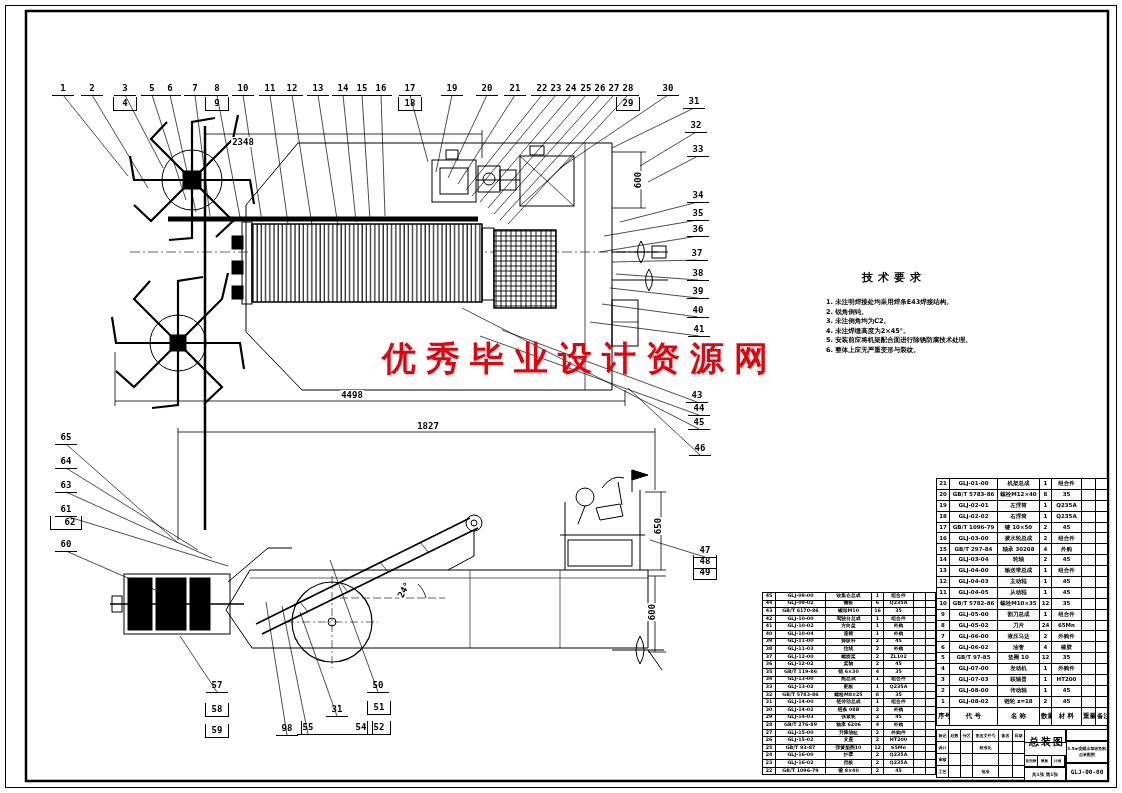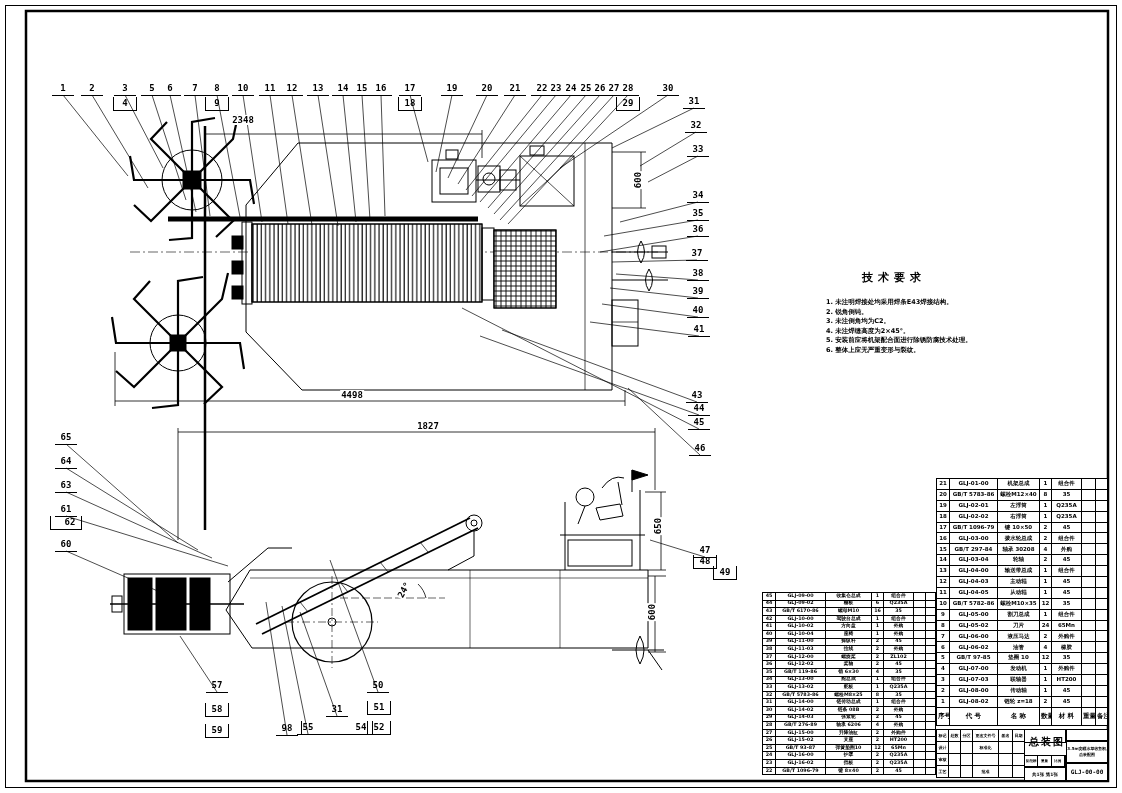--- a/index.html
+++ b/index.html
@@ -337,24 +337,24 @@
       <span class="co cob" style="left: 217px; top: 724px;">59</span>
       <span class="co" style="left: 287px; top: 722px;">98</span>
       <span class="co" style="left: 308px; top: 721px;">55</span>
       <span class="co" style="left: 337px; top: 703px;">31</span>
       <span class="co cob" style="left: 337px; top: 721px; padding-left: 48px;">54</span>
       <span class="co" style="left: 378px; top: 679px;">50</span>
       <span class="co cob" style="left: 379px; top: 701px;">51</span>
       <span class="co cob" style="left: 379px; top: 721px;">52</span>
       <span class="co" style="left: 705px; top: 544px;">47</span>
       <span class="co cob" style="left: 705px; top: 555px;">48</span>
-      <span class="co cob" style="left: 725px; top: 566px;">49</span>
+      <span class="co cob" style="left: 705px; top: 566px;">49</span>
     </div>
 
-  <span class="dim" style="left:243px;top:125px">2348</span>
+  <span class="dim" style="left:243px;top:147px">2348</span>
   <span class="dim" style="left:352px;top:400px">4498</span>
   <span class="dim dimr" style="left:638px;top:180px">600</span>
   <span class="dim" style="left:428px;top:431px">1827</span>
   <span class="dim dimr" style="left:658px;top:526px">650</span>
   <span class="dim dimr" style="left:652px;top:612px">600</span>
   <span class="dim dima" style="left:404px;top:590px">24°</span>
 
   <div id="tech">
     <div id="tech-title">技术要求</div>
     <div id="tech-items">
@@ -864,14 +864,15 @@
     </div>
     <div class="cell tb-sheet">共1张 第1张</div>
     <div class="cell tb-empty"></div>
     <div class="cell tb-prod">
       <div>3.5m宽幅水草收割机</div>
       <div>总装配图</div>
     </div>
     <div class="cell tb-no">GLJ-00-00</div>
   </div>
 
+  <div id="wm1">优秀毕业设计资源网</div>
 
 </div>
 
 </body></html>

